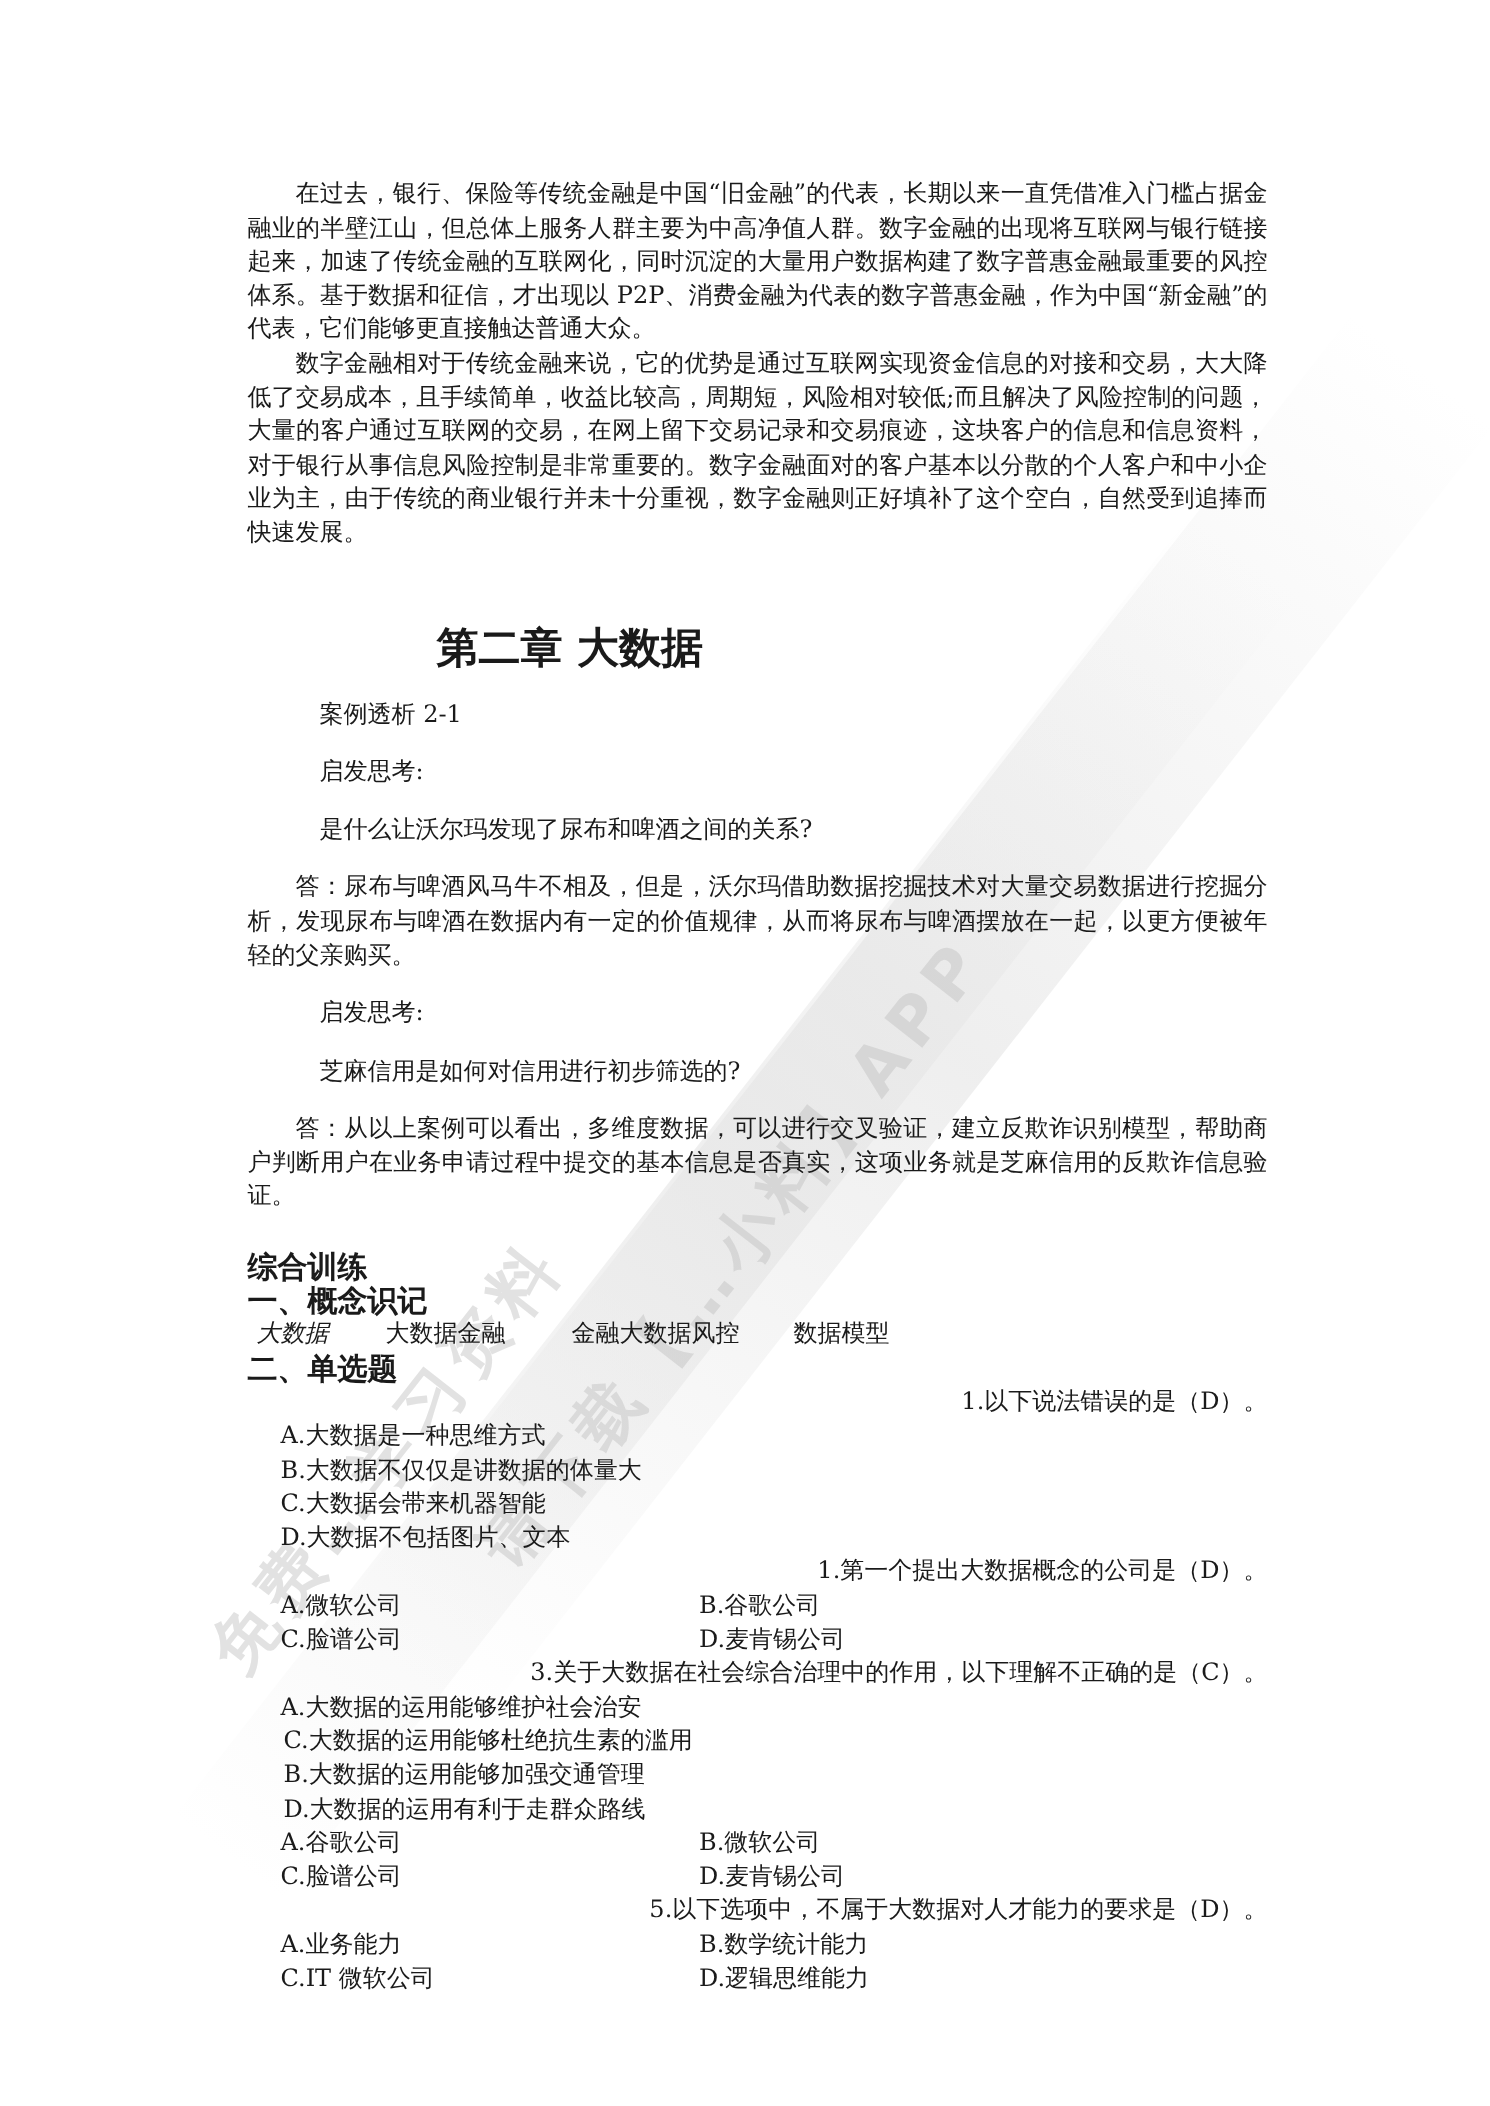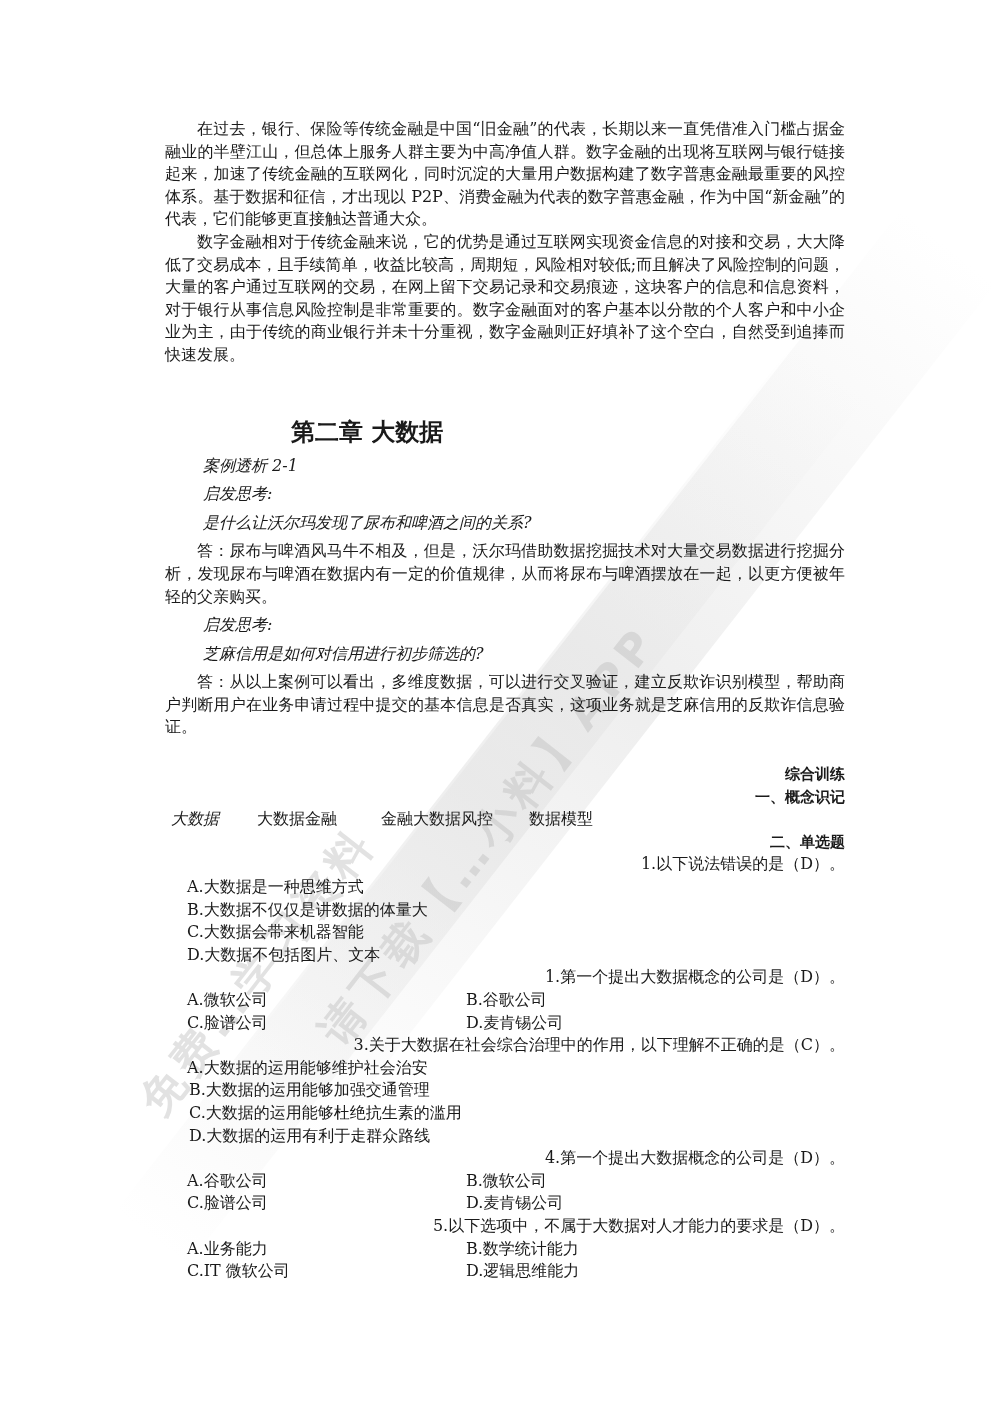--- a/index.html
+++ b/index.html
@@ -6,25 +6,25 @@
   body { width: 993px; height: 1404px; position: relative; overflow: hidden;
          font-family: "DejaVu Serif", "Liberation Serif", serif; color: #1a1a1a; }
   .watermark { position: absolute; left: 0; top: 0; width: 993px; height: 1404px; pointer-events: none; overflow: hidden; }
   .wm-band { position: absolute; background: linear-gradient(90deg, rgba(230,230,230,0) 0%, rgba(225,225,225,0.55) 50%, rgba(230,230,230,0) 100%);
              transform: rotate(-52deg); transform-origin: center; }
   .wm-text { position: absolute; color: rgba(190,190,190,0.45); font-weight: bold; font-size: 44px; white-space: nowrap;
              transform: rotate(-52deg); transform-origin: left center; letter-spacing: 6px;
              font-family: "DejaVu Sans", sans-serif; }
   .page { position: absolute; left: 165px; top: 118px; width: 680px; font-size: 16px; line-height: 22.6px; }
   .para { margin: 0; text-indent: 2em; text-align: justify; }
-  .chapter-title { margin: 48px 0 0 0; padding-left: 126px; font-size: 24px; font-weight: bold; line-height: 34px;
+  .chapter-title { margin: 48px 0 0 0; padding-left: 126px; font-size: 28px; font-weight: bold; line-height: 34px;
                    font-family: "DejaVu Sans", sans-serif; }
-  .indent-line { margin: 6px; padding-left: 2em; font-style: italic; }
+  .indent-line { margin: 16px; padding-left: 2em; }
   .answer { margin: 0; text-indent: 2em; text-align: justify; }
-  .section-head { margin: 0; font-weight: bold; font-family: "DejaVu Sans", sans-serif; font-size: 15px; text-align: right; }
+  .section-head { margin: 0; font-weight: bold; font-family: "DejaVu Sans", sans-serif; font-size: 20px; }
   .spacer { height: 24px; }
   .terms { margin: 0; padding-left: 6px; display: flex; }
   .terms span { display: inline-block; }
   .terms span:nth-child(1) { width: 86px; font-style: italic; }
   .terms span:nth-child(2) { width: 124px; }
   .terms span:nth-child(3) { width: 148px; }
   .q { margin: 0; padding-left: 6px; text-align: right; }
   .opt { margin: 0; padding-left: 22px; }
   .opt-row { margin: 0; padding-left: 22px; display: flex; gap: 44px; }
   .opt-row span { display: inline-block; width: 235px; }
@@ -77,25 +77,24 @@
     <span>A.微软公司</span>
     <span>B.谷歌公司</span>
   </p>
   <p class="opt-row">
     <span>C.脸谱公司</span>
     <span>D.麦肯锡公司</span>
   </p>
 
   <p class="q">3.关于大数据在社会综合治理中的作用，以下理解不正确的是（C）。</p>
   <p class="opt">A.大数据的运用能够维护社会治安</p>
+  <p class="opt" style="padding-left:24px">C.大数据的运用能够杜绝抗生素的滥用</p>
   <p class="opt" style="padding-left:24px">B.大数据的运用能够加强交通管理</p>
-  <p class="opt" style="padding-left:24px">C.大数据的运用能够杜绝抗生素的滥用</p>
   <p class="opt" style="padding-left:24px">D.大数据的运用有利于走群众路线</p>
 
-  <p class="q">4.第一个提出大数据概念的公司是（D）。</p>
   <p class="opt-row">
     <span>A.谷歌公司</span>
     <span>B.微软公司</span>
   </p>
   <p class="opt-row">
     <span>C.脸谱公司</span>
     <span>D.麦肯锡公司</span>
   </p>
 
   <p class="q" style="padding-left:22px">5.以下选项中，不属于大数据对人才能力的要求是（D）。</p>

